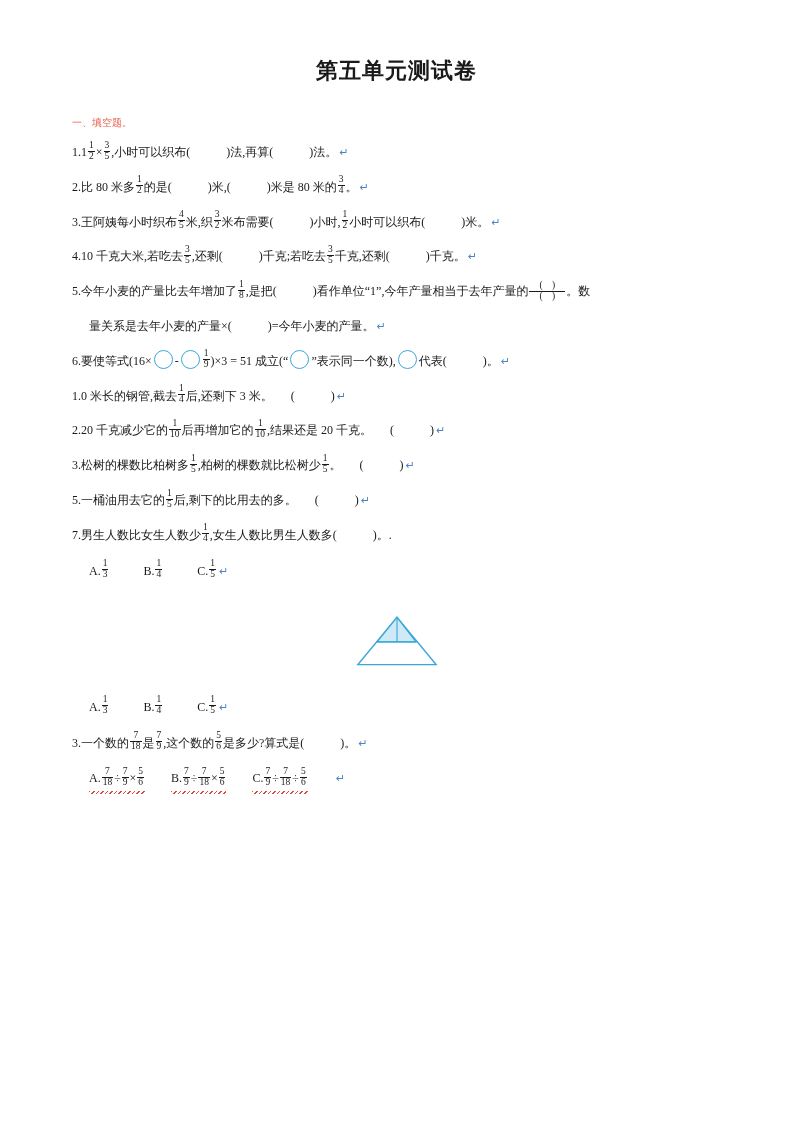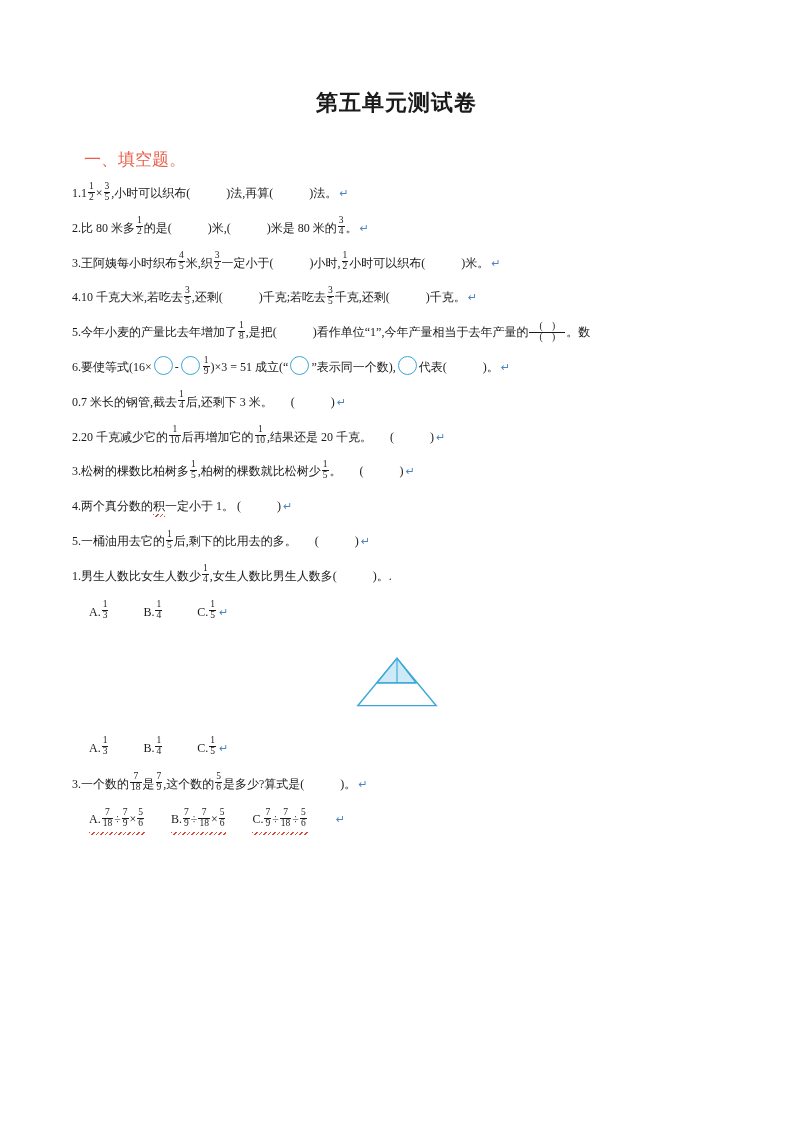--- a/index.html
+++ b/index.html
@@ -21,29 +21,29 @@
     height: 1122px;
     box-sizing: border-box;
     padding: 0 72px;
   }
   .doc-title {
     text-align: center;
     font-family: "Liberation Sans", sans-serif;
     font-size: 22px;
     font-weight: bold;
     color: #1a1a1a;
-    margin-top: 88px;
+    margin-top: 56px;
     margin-bottom: 30px;
     letter-spacing: 1px;
   }
   .section-head {
     font-family: "Liberation Sans", sans-serif;
-    font-size: 17px;
+    font-size: 10px;
     color: #e8604c;
-    margin: 14px 0 10px 12px;
+    margin: 14px 0 10px 0;
     font-weight: normal;
   }
   .q {
     font-size: 12px;
     line-height: 2.15;
     margin: 0 0 9px 0;
     position: relative;
   }
   .q.indent2 {
     margin-left: 17px;
@@ -152,59 +152,59 @@
 
   <div class="q">
     <span>1.</span><span>1</span><span class="fr"><span class="n">1</span><span class="d">2</span></span><span>×</span><span class="fr"><span class="n">3</span><span class="d">5</span></span><span>,小时可以织布(</span><span class="blank"></span><span>)法,再算(</span><span class="blank"></span><span class="brk">)法。</span>
   </div>
 
   <div class="q">
     <span>2.比 80 米多</span><span class="fr"><span class="n">1</span><span class="d">2</span></span><span>的是(</span><span class="blank"></span><span>)米,(</span><span class="blank"></span><span>)米是 80 米的</span><span class="fr"><span class="n">3</span><span class="d">4</span></span><span class="brk">。</span>
   </div>
 
   <div class="q">
-    <span>3.王阿姨每小时织布</span><span class="fr"><span class="n">4</span><span class="d">5</span></span><span>米,织</span><span class="fr"><span class="n">3</span><span class="d">2</span></span><span>一定小于(</span><span class="blank"></span><span>)小时,</span><span class="fr"><span class="n">1</span><span class="d">2</span></span><span>小时可以织布(</span><span class="blank"></span><span class="brk">)米。</span>
+    <span>3.王阿姨每小时织布</span><span class="fr"><span class="n">4</span><span class="d">5</span></span><span>米,织</span><span class="fr"><span class="n">3</span><span class="d">2</span></span><span>米布需要(</span><span class="blank"></span><span>)小时,</span><span class="fr"><span class="n">1</span><span class="d">2</span></span><span>小时可以织布(</span><span class="blank"></span><span class="brk">)米。</span>
   </div>
 
   <div class="q">
     <span>4.10 千克大米,若吃去</span><span class="fr"><span class="n">3</span><span class="d">5</span></span><span>,还剩(</span><span class="blank"></span><span>)千克;若吃去</span><span class="fr"><span class="n">3</span><span class="d">5</span></span><span>千克,还剩(</span><span class="blank"></span><span class="brk">)千克。</span>
   </div>
 
   <div class="q">
     <span>5.今年小麦的产量比去年增加了</span><span class="fr"><span class="n">1</span><span class="d">8</span></span><span>,是把(</span><span class="blank"></span><span>)看作单位“1”,今年产量相当于去年产量的</span><span class="paren-frac"><span class="n">(&nbsp;&nbsp;&nbsp;&nbsp;)</span><span class="d">(&nbsp;&nbsp;&nbsp;&nbsp;)</span></span><span>。数</span>
   </div>
+  <div class="q indent2">
+    <span>量关系是去年小麦的产量×(</span><span class="blank"></span><span class="brk">)=今年小麦的产量。</span>
+  </div>
 
   <div class="q">
     <span>6.要使等式(16×</span><span class="circle-blank"></span><span>-</span><span class="circle-blank"></span><span class="fr"><span class="n">1</span><span class="d">9</span></span><span>)×3 = 51 成立(“</span><span class="circle-blank"></span><span>”表示同一个数),</span><span class="circle-blank"></span><span>代表(</span><span class="blank"></span><span class="brk">)。</span>
   </div>
 
 
   <div class="q">
-    <span>0.7 米长的钢管,截去</span><span class="fr"><span class="n">1</span><span class="d">4</span></span><span>后,还剩下 3 米。</span>&nbsp;&nbsp;&nbsp;&nbsp;&nbsp;&nbsp;<span>(</span><span class="blank"></span><span class="brk">)</span>
+    <span>1.0 米长的钢管,截去</span><span class="fr"><span class="n">1</span><span class="d">4</span></span><span>后,还剩下 3 米。</span>&nbsp;&nbsp;&nbsp;&nbsp;&nbsp;&nbsp;<span>(</span><span class="blank"></span><span class="brk">)</span>
   </div>
 
   <div class="q">
     <span>2.20 千克减少它的</span><span class="fr"><span class="n">1</span><span class="d">10</span></span><span>后再增加它的</span><span class="fr"><span class="n">1</span><span class="d">10</span></span><span>,结果还是 20 千克。</span>&nbsp;&nbsp;&nbsp;&nbsp;&nbsp;&nbsp;<span>(</span><span class="blank"></span><span class="brk">)</span>
   </div>
 
   <div class="q">
     <span>3.松树的棵数比柏树多</span><span class="fr"><span class="n">1</span><span class="d">5</span></span><span>,柏树的棵数就比松树少</span><span class="fr"><span class="n">1</span><span class="d">5</span></span><span>。</span>&nbsp;&nbsp;&nbsp;&nbsp;&nbsp;&nbsp;<span>(</span><span class="blank"></span><span class="brk">)</span>
   </div>
 
-  <div class="q">
-    <span>4.两个真分数的<span class="wavy">积</span>一定小于 1。</span>&nbsp;<span>(</span><span class="blank"></span><span class="brk">)</span>
-  </div>
 
   <div class="q">
     <span>5.一桶油用去它的</span><span class="fr"><span class="n">1</span><span class="d">5</span></span><span>后,剩下的比用去的多。</span>&nbsp;&nbsp;&nbsp;&nbsp;&nbsp;&nbsp;<span>(</span><span class="blank"></span><span class="brk">)</span>
   </div>
 
 
   <div class="q">
-    <span>1.男生人数比女生人数少</span><span class="fr"><span class="n">1</span><span class="d">4</span></span><span>,女生人数比男生人数多(</span><span class="blank"></span><span>)。</span>.
+    <span>7.男生人数比女生人数少</span><span class="fr"><span class="n">1</span><span class="d">4</span></span><span>,女生人数比男生人数多(</span><span class="blank"></span><span>)。</span>.
   </div>
 
   <div class="ans-row">
     <span class="opt"><span>A.</span><span class="fr"><span class="n">1</span><span class="d">3</span></span></span><span class="opt"><span>B.</span><span class="fr"><span class="n">1</span><span class="d">4</span></span></span><span class="opt"><span>C.</span><span class="fr"><span class="n">1</span><span class="d">5</span></span><span class="brk"></span></span>
   </div>
 
   <div class="fig-wrap">
     <svg class="triangle-fig" width="110" height="60" viewBox="0 0 110 60">
       <polygon points="12,56 98,56 55,4" fill="none" stroke="#3aa7d8" stroke-width="1.6"></polygon>
       <polygon points="33,31 76,31 55,4" fill="#cdeaf6" stroke="#3aa7d8" stroke-width="1.4"></polygon>

